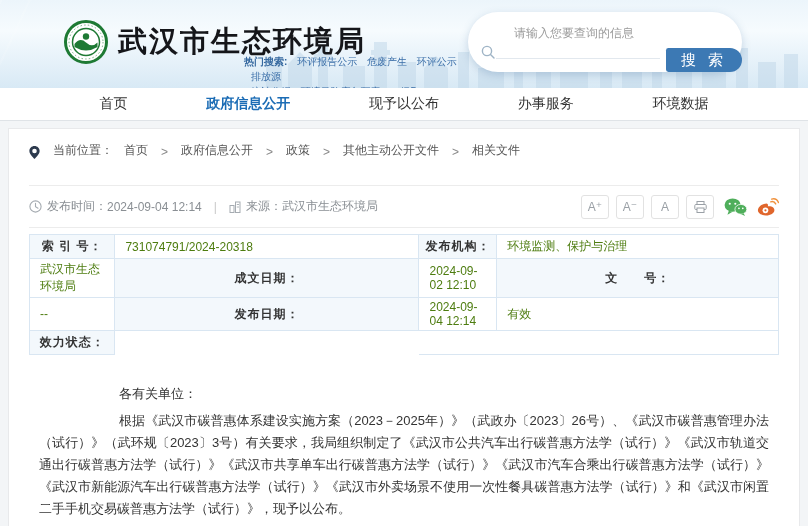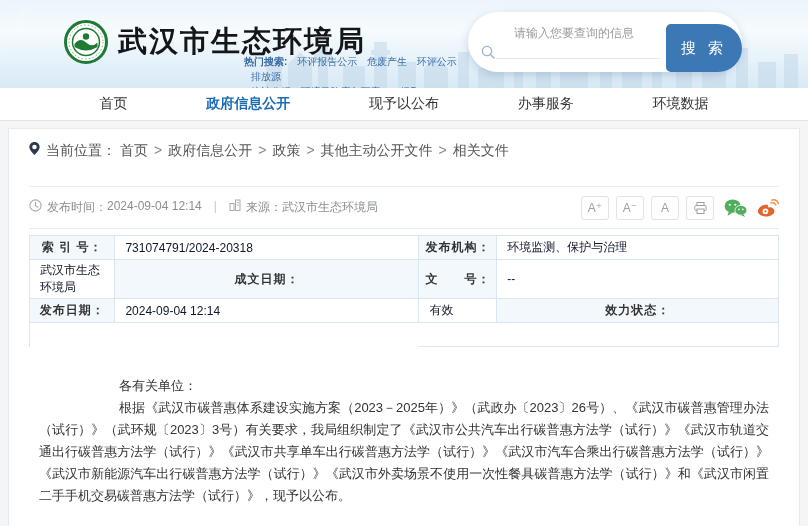--- a/index.html
+++ b/index.html
@@ -25,68 +25,68 @@
   .hot-search a { color:#3a6ea8; text-decoration:none; margin-left:7px; }
   .hot-label { font-weight:bold; color:#35689f; }
 
   .search-box { position:absolute; right:66px; top:12px; width:274px; height:60px;
     background:#fff; border-radius:30px; box-shadow:0 3px 8px rgba(90,130,170,.30); }
   .search-box input { position:absolute; left:34px; top:8px; width:180px; height:26px;
     border:none; outline:none; font-size:12px; color:#333; background:transparent;margin-left:12px; }
   .search-box input::placeholder { color:#9b9b9b; }
   .search-rule { position:absolute; left:28px; right:82px; top:46px; border-top:1px solid #e2e8ee; }
   .mag-icon { position:absolute; left:13px; top:33px; }
-  .search-btn { position:absolute; right:0; bottom:0; width:76px; height:48px;
+  .search-btn { position:absolute; right:0; bottom:0; width:76px; height:24px;
     background:#3c79b4; color:#fff; border:none; font-size:15px; letter-spacing:4px;
     border-radius:6px 29px 29px 6px; cursor:pointer; font-family:inherit; }
 
   
   .navbar { height:33px; background:#fff; border-bottom:1px solid #dfe3e7;
     display:flex; align-items:center; justify-content:space-around; padding:0 60px; }
   .nav-item { font-size:14px; color:#333; text-decoration:none; }
   .nav-item.active { color:#1b6cb5; font-weight:bold; }
 
   
   .card { margin:7px 8px 0; background:#fff; border:1px solid #e8e9eb; min-height:500px; }
 
-  .breadcrumb { display:flex; align-items:flex-start; padding:13px 20px 8px; font-size:14px; color:#555; }
+  .breadcrumb { display:flex; align-items:flex-end; padding:13px 20px 8px; font-size:12px; color:#555;gap:7px; }
   .breadcrumb .pin { margin-right:6px; flex:0 0 auto; }
   .breadcrumb a { color:#555; text-decoration:none; margin:0 4px; }
   .bc-label { color:#555; }
   .bc-sep { color:#888; margin:0 2px; }
 
   .article-title { margin:22px 40px 0; text-align:center; font-size:17px; font-weight:bold;
     color:#303030; line-height:26px; }
   .title-rule { margin:18px 20px 0; border-top:1px solid #ececec; }
 
   .meta-row { display:flex; align-items:center; justify-content:space-between;
     margin:0 20px; height:42px; border-bottom:1px solid #ececec; }
-  .meta-left { display:flex; font-size:12px; color:#8a8f94; }
+  .meta-left { display:flex; align-items:center; font-size:12px; color:#8a8f94; }
   .meta-left .micon { margin-right:5px; display:inline-flex; }
   .meta-div { margin:0 12px; color:#c9c9c9; }
   .meta-right { display:flex; align-items:center; }
   .tool-btn { display:inline-flex; align-items:center; justify-content:center;
     width:28px; height:24px; margin-left:7px; border:1px solid #e2e2e2; border-radius:3px;
     background:#fff; color:#9aa0a6; font-size:12px; cursor:pointer; font-family:inherit; }
   .share-icon { margin-left:10px; cursor:pointer; display:inline-flex; }
 
   .info-table { margin:6px 20px 12px; display:grid;
     grid-template-columns:11.4% 40.6% 10.4% 37.6%;
     border-top:1px solid #d9e6f2; border-left:1px solid #d9e6f2; font-size:12px; }
   .it-cell { border-right:1px solid #d9e6f2; border-bottom:1px solid #d9e6f2;
     min-height:24px; display:flex; align-items:center; padding:2px 10px; }
   .it-label { background:#f3f8fc; color:#333; font-weight:bold; justify-content:center;
     padding:2px 4px; letter-spacing:1px; }
-  .it-value { color:#0f172a; }
+  .it-value { color:#4d7c0f; }
   .it-span2 { grid-column:3 / 5; }
 
   .article-body { padding:16px 30px 0; font-size:13px; line-height:22px; color:#333;
     text-align:justify; }
   .p-indent-lg { text-indent:80px; }
-  .p-gap { }
+  .p-gap { margin-bottom:5px; }
 </style>
 </head>
 <body>
 
 <div class="page">
 
   <div class="header">
     <svg class="skyline" width="560" height="54" viewBox="0 0 560 54">
       <g fill="#c3d9ea">
         <rect x="18" y="26" width="16" height="28"></rect>
@@ -239,20 +239,21 @@
     </div>
 
     <div class="info-table">
       <div class="it-cell it-label">索 引 号：</div>
       <div class="it-cell it-value">731074791/2024-20318</div>
       <div class="it-cell it-label">发布机构：</div>
 
       <div class="it-cell it-value">环境监测、保护与治理</div>
       <div class="it-cell it-value">武汉市生态环境局</div>
       <div class="it-cell it-label">成文日期：</div>
+      <div class="it-cell it-value">2024-09-02 12:10</div>
 
       <div class="it-cell it-label">文　　号：</div>
       <div class="it-cell it-value">--</div>
       <div class="it-cell it-label">发布日期：</div>
       <div class="it-cell it-value">2024-09-04 12:14</div>
 
       <div class="it-cell it-value">有效</div>
       <div class="it-cell it-label">效力状态：</div>
       <div class="it-cell it-value it-span2"></div>
     </div>

